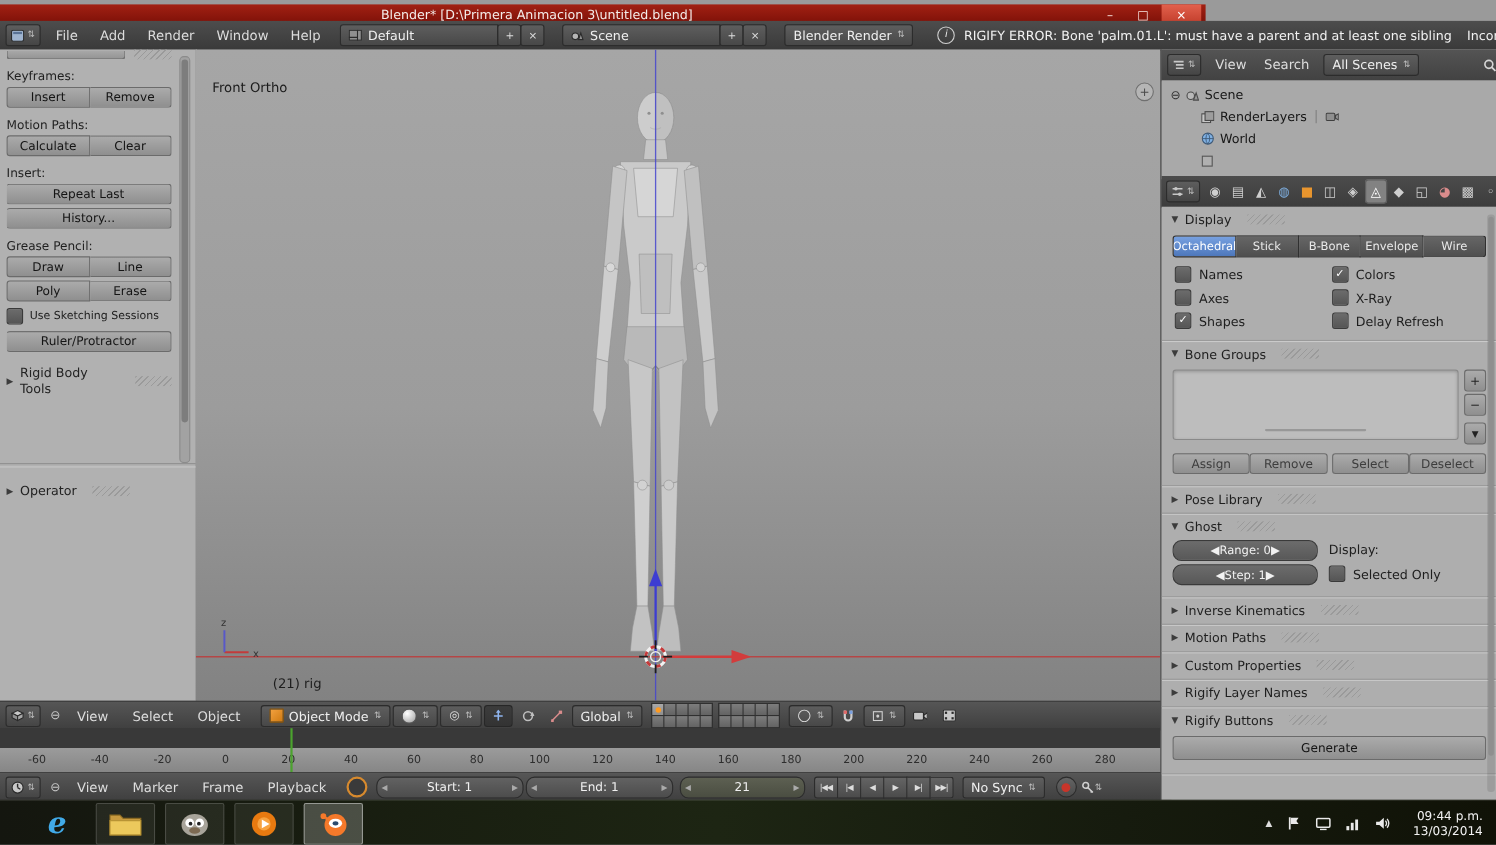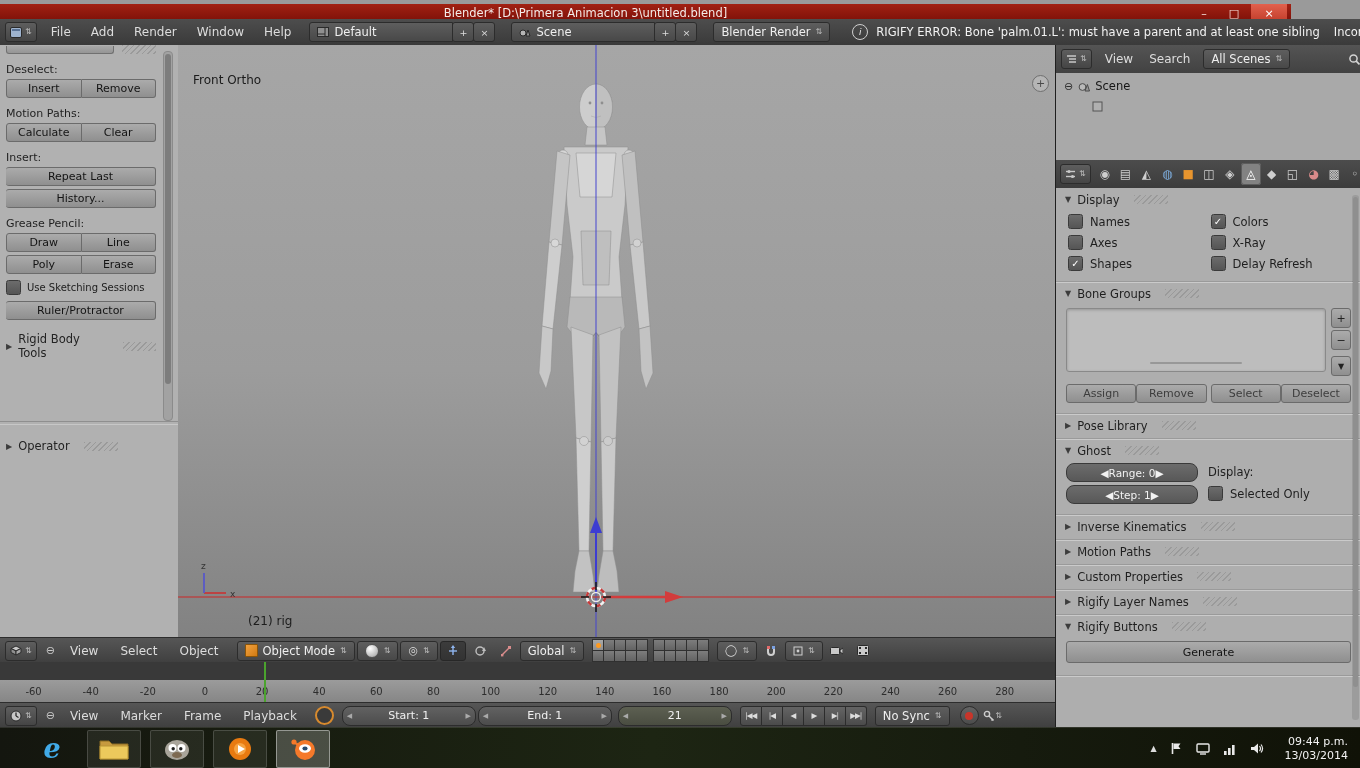--- a/index.html
+++ b/index.html
@@ -1,18 +1,18 @@
 <!DOCTYPE html>
 <html><head>
 <meta charset="utf-8">
 <style>
   html,body{margin:0;padding:0;background:#101010}
   .screen{position:relative;width:1360px;height:768px;overflow:hidden;font-family:"DejaVu Sans",sans-serif;background:#9a9a9a;user-select:none}
   
-  .titlebar{position:absolute;left:0;top:4px;width:1291px;height:19px;background:linear-gradient(#a22113,#7a0f07)}
+  .titlebar{position:absolute;left:0;top:4px;width:1096px;height:19px;background:linear-gradient(#a22113,#7a0f07)}
   .tb-title{position:absolute;left:0;right:120px;text-align:center;color:#f4ece9;font-size:11.5px;line-height:19px;white-space:nowrap}
   .tb-btns{position:absolute;right:4px;top:0;height:19px;display:flex}
   .tb-btn{width:30px;display:flex;align-items:center;justify-content:center;color:#f7e3de;font-size:11px;cursor:default}
   .tb-btn.close{background:linear-gradient(#e2614d,#bf3a28);border-radius:0 0 3px 3px;margin-left:2px;width:36px;color:#fff}
   
   .info-header{position:absolute;left:0;top:19px;width:1360px;height:26px;background:linear-gradient(#4d4d4d,#3a3a3a);border-bottom:1px solid #262626;display:flex;align-items:center;padding:0 5px;color:#d9d9d9;white-space:nowrap;overflow:hidden}
   .menu-lbl{padding:0 10px;font-size:12px;color:#dddddd}
   .ed-btn{height:18px;border-radius:3px;background:linear-gradient(#5e5e5e,#454545);border:1px solid #2c2c2c;display:flex;align-items:center;gap:3px;padding:0 4px;margin-right:4px}
   .ud{font-size:8px;color:#bdbdbd;line-height:1}
   .dfield{height:18px;border-radius:3px;background:linear-gradient(#5e5e5e,#484848);border:1px solid #2c2c2c;display:flex;align-items:center;gap:5px;padding:0 7px;font-size:11.5px;color:#efefef}
@@ -193,21 +193,21 @@
     <span class="err-div"></span>
     <span class="err">Incorrect armature for ty</span>
   </div>
 
   <div class="toolshelf">
     <div class="ts-c">
       <div style="display:flex;align-items:center">
         <div class="ts-part"></div>
         <div class="grip"></div>
       </div>
-      <div class="ts-label">Deselect:</div>
+      <div class="ts-label">Keyframes:</div>
       <div class="ts-row">
         <div class="btn">Insert</div>
         <div class="btn">Remove</div>
       </div>
       <div class="ts-label">Motion Paths:</div>
       <div class="ts-row">
         <div class="btn">Calculate</div>
         <div class="btn">Clear</div>
       </div>
       <div class="ts-label">Insert:</div>
@@ -536,20 +536,39 @@
       <div class="orow">
         <span style="color:#2e2e2e;font-size:11px">⊖</span>
         <svg width="12" height="11" viewBox="0 0 12 11">
             <circle cx="4.5" cy="6" r="3.4" fill="#b9b9b9" stroke="#4a4a4a"></circle>
             <polygon points="7,10 11.5,10 9.4,3.5" fill="#979797" stroke="#4a4a4a"></polygon>
           </svg>
         <span>Scene</span>
       </div>
       <div class="orow child">
         <svg width="12" height="11" viewBox="0 0 12 11">
+            <rect x="0.5" y="2.5" width="8" height="8" fill="#c6c6c6" stroke="#4a4a4a"></rect>
+            <rect x="3.5" y="0.5" width="8" height="8" fill="#9d9d9d" stroke="#4a4a4a"></rect>
+          </svg>
+        <span>RenderLayers</span>
+        <span class="osep"></span>
+        <svg width="12" height="10" viewBox="0 0 12 10">
+            <rect x="0.5" y="2" width="8" height="6.5" rx="1" fill="#8f8f8f" stroke="#3f3f3f"></rect>
+            <polygon points="9,4 11.8,2.5 11.8,8 9,6.5" fill="#8f8f8f" stroke="#3f3f3f"></polygon>
+          </svg>
+      </div>
+      <div class="orow child">
+        <svg width="12" height="12" viewBox="0 0 12 12">
+            <circle cx="6" cy="6" r="5" fill="#7fb0e2" stroke="#3f5a78"></circle>
+            <path d="M1 6 h10 M6 1 a8 8 0 0 1 0 10 M6 1 a8 8 0 0 0 0 10" fill="none" stroke="#3f5a78" stroke-width="0.8"></path>
+          </svg>
+        <span>World</span>
+      </div>
+      <div class="orow child">
+        <svg width="12" height="11" viewBox="0 0 12 11">
             <rect x="1" y="1" width="9" height="9" fill="#b0b0b0" stroke="#555"></rect>
           </svg>
       </div>
     </div>
 
     <div class="props-hdr">
       <div class="ed-btn" style="margin-right:3px">
         <svg width="11" height="10" viewBox="0 0 11 10">
             <line x1="1" y1="2.5" x2="10" y2="2.5" stroke="#c8c8c8" stroke-width="1.4"></line>
             <line x1="1" y1="7.5" x2="10" y2="7.5" stroke="#c8c8c8" stroke-width="1.4"></line>
@@ -573,20 +592,27 @@
       <div class="ptab">◦</div>
     </div>
 
     <div class="props-body">
 
       <div class="pp">
         <div class="pp-hd">
           <span class="arr">▼</span>
           <span>Display</span>
           <div class="grip"></div>
+        </div>
+        <div class="seg-row">
+          <div class="seg active">Octahedral</div>
+          <div class="seg">Stick</div>
+          <div class="seg">B-Bone</div>
+          <div class="seg">Envelope</div>
+          <div class="seg">Wire</div>
         </div>
         <div class="chk-grid">
           <div class="chk-item">
             <span class="chk"></span>
             <span>Names</span>
           </div>
           <div class="chk-item">
             <span class="chk">
                 <span>✓</span>
               </span>

